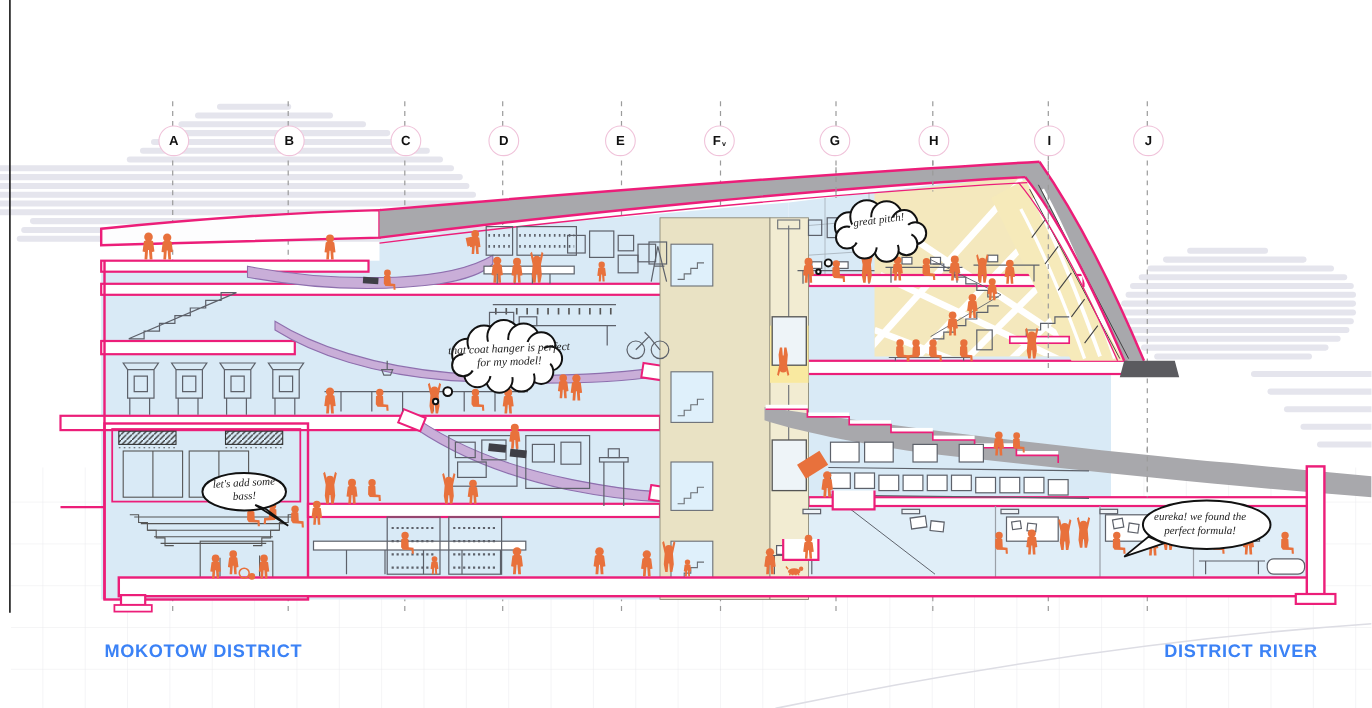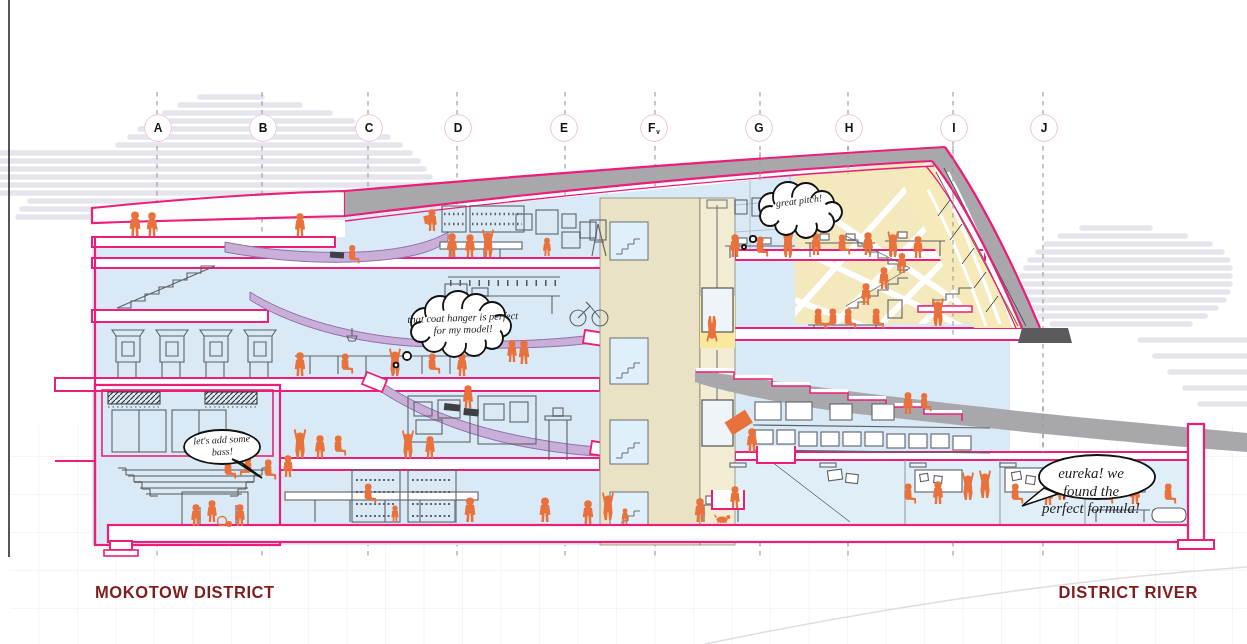--- a/index.html
+++ b/index.html
@@ -5,21 +5,21 @@
   html,body{margin:0;padding:0;background:#fff;}
   #stage{position:relative;width:1247px;height:644px;background:#fff;overflow:hidden;
          font-family:"Liberation Sans",sans-serif;}
   #stage svg{position:absolute;left:0;top:0;}
   .marker{position:absolute;width:26px;height:26px;border:1px solid #f0c3da;border-radius:50%;
           background:#fff;display:flex;align-items:center;justify-content:center;
           font-size:12px;font-weight:bold;color:#111;}
   .marker .suf{font-size:6.5px;font-weight:bold;margin-top:7px;margin-left:1px;}
   .bubble-text{position:absolute;font-family:"Liberation Serif",serif;font-style:italic;
                color:#1c1c1c;text-align:center;line-height:1.18;}
-  .ctx-label{position:absolute;top:583px;font-size:16.5px;font-weight:bold;color:#7f1d1d;
+  .ctx-label{position:absolute;top:583px;font-size:16.5px;font-weight:bold;color:#3b82f6;
              letter-spacing:0.6px;white-space:nowrap;}
 </style>
 </head>
 <body>
 
 <div id="stage">
 
 <svg width="1247" height="644" viewBox="0 0 1247 644">
 <defs>
   <pattern id="grid" width="38.5" height="38" patternUnits="userSpaceOnUse">
@@ -539,18 +539,18 @@
 <div class="marker" style="left:940px;top:114px">
       <span>I</span>
     </div>
 <div class="marker" style="left:1030px;top:114px">
       <span>J</span>
     </div>
 
 <div class="bubble-text" style="left:763px;top:195px;width:72px;font-size:10px;transform:rotate(-7deg)">great pitch!</div>
 <div class="bubble-text" style="left:404px;top:312px;width:118px;font-size:10.5px;transform:rotate(-2deg)">that coat hanger is perfect for my model!</div>
 <div class="bubble-text" style="left:183px;top:434px;width:78px;font-size:10px;transform:rotate(-3deg)">let's add some bass!</div>
-<div class="bubble-text" style="left:1041px;top:465px;width:100px;font-size:15px">eureka! we found the perfect formula!</div>
+<div class="bubble-text" style="left:1041px;top:465px;width:100px;font-size:10px">eureka! we found the perfect formula!</div>
 
 <div class="ctx-label" style="left:95px">MOKOTOW DISTRICT</div>
 <div class="ctx-label" style="right:49px">DISTRICT RIVER</div>
 
 </div>
 
 </body></html>

